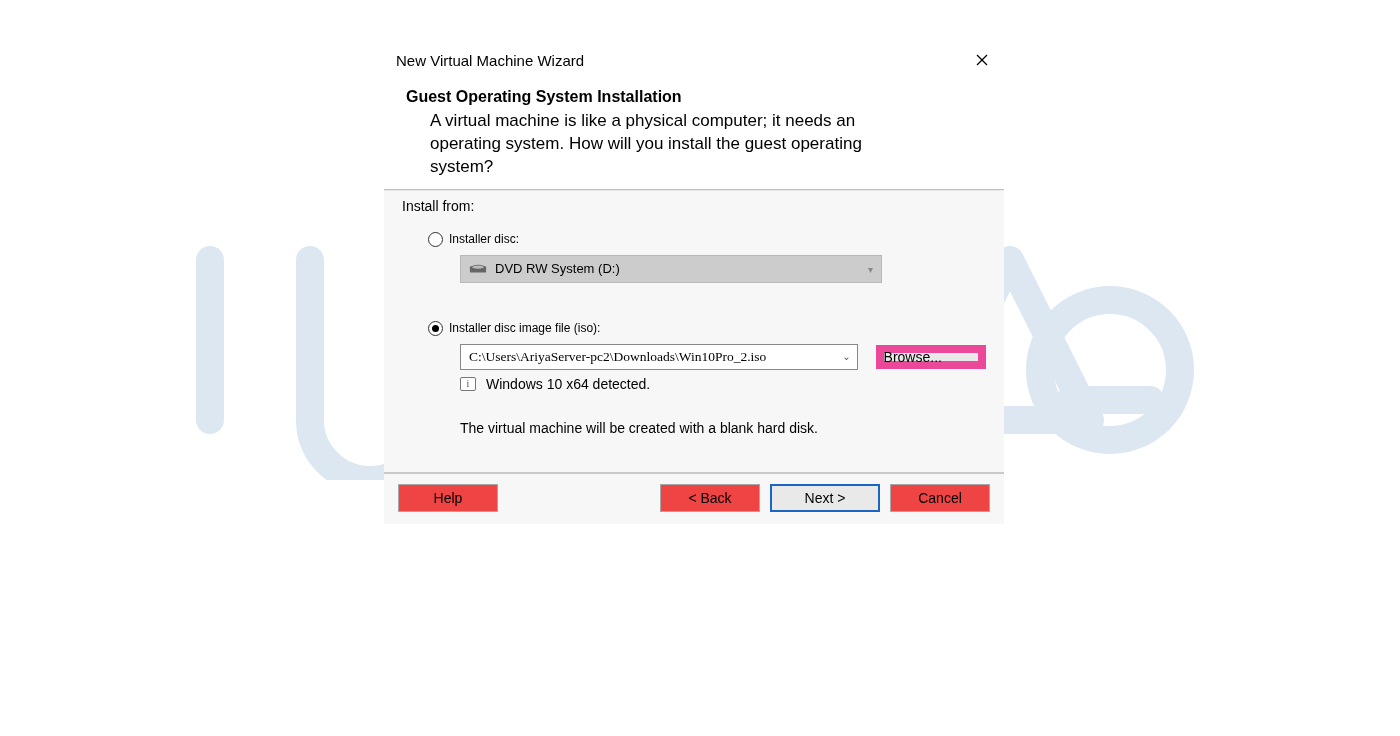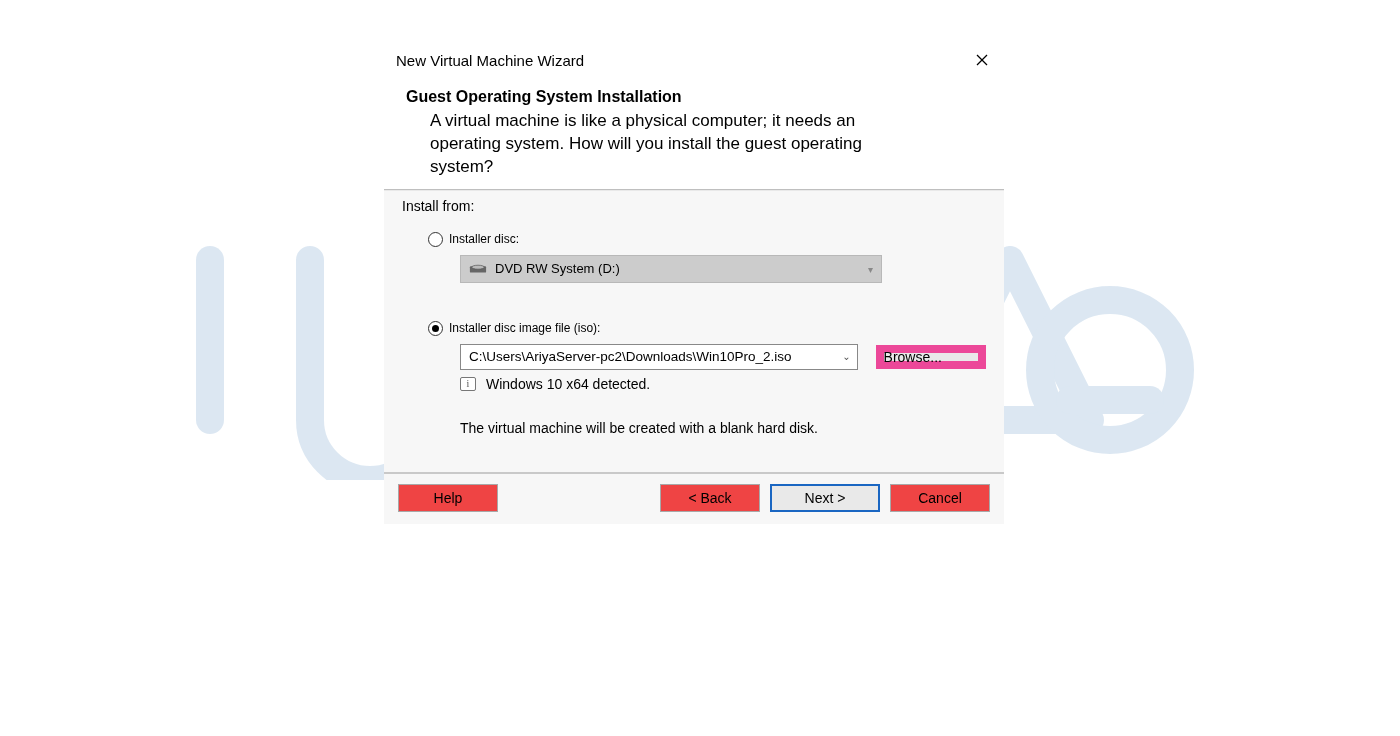--- a/index.html
+++ b/index.html
@@ -95,20 +95,21 @@
   .iso-row {
     display: flex; align-items: center; gap: 18px;
     margin: 8px 0 6px 58px;
   }
   .iso-input {
     width: 420px; height: 26px;
     border: 1px solid #888; background: #fff;
     display: flex; align-items: center; justify-content: space-between;
     padding: 0 6px 0 8px;
     font-size: 13.5px;
+    font-family: Liberation Serif, serif;
   }
   .iso-input .chev { color: #555; font-size: 10px; }
   .browse-btn {
     width: 116px; height: 24px;
     border: 8px solid #ec4899;
     background: #e9e9e9;
     display: flex; align-items: center; justify-content: flex-start;
     font-size: 14px;
   }
   .detected-row {

